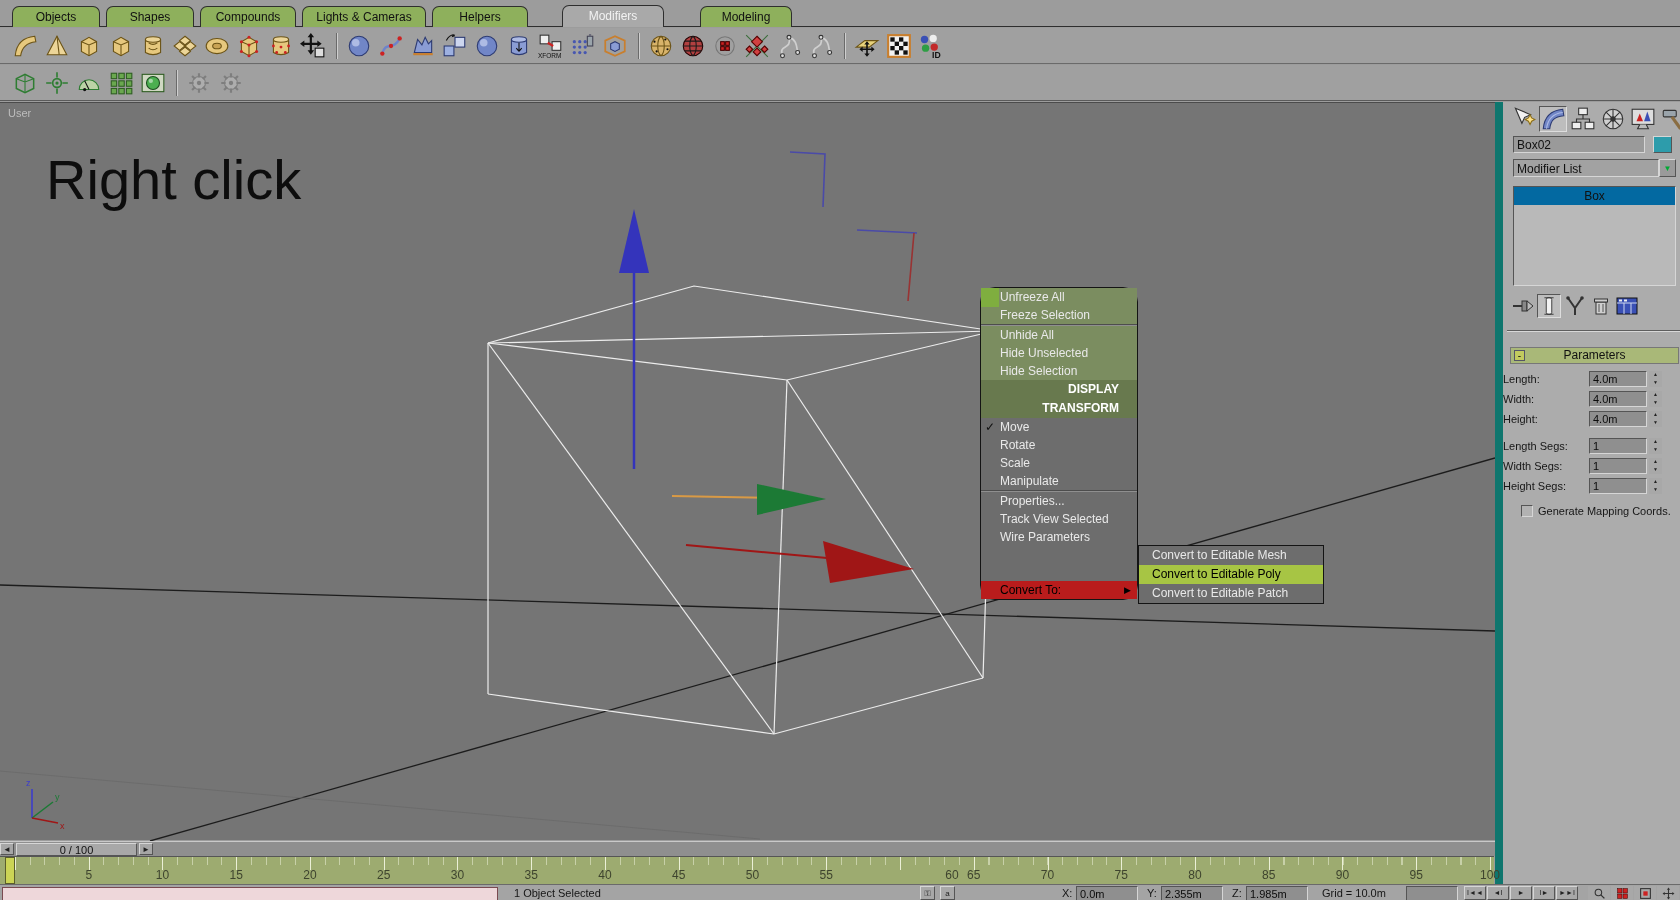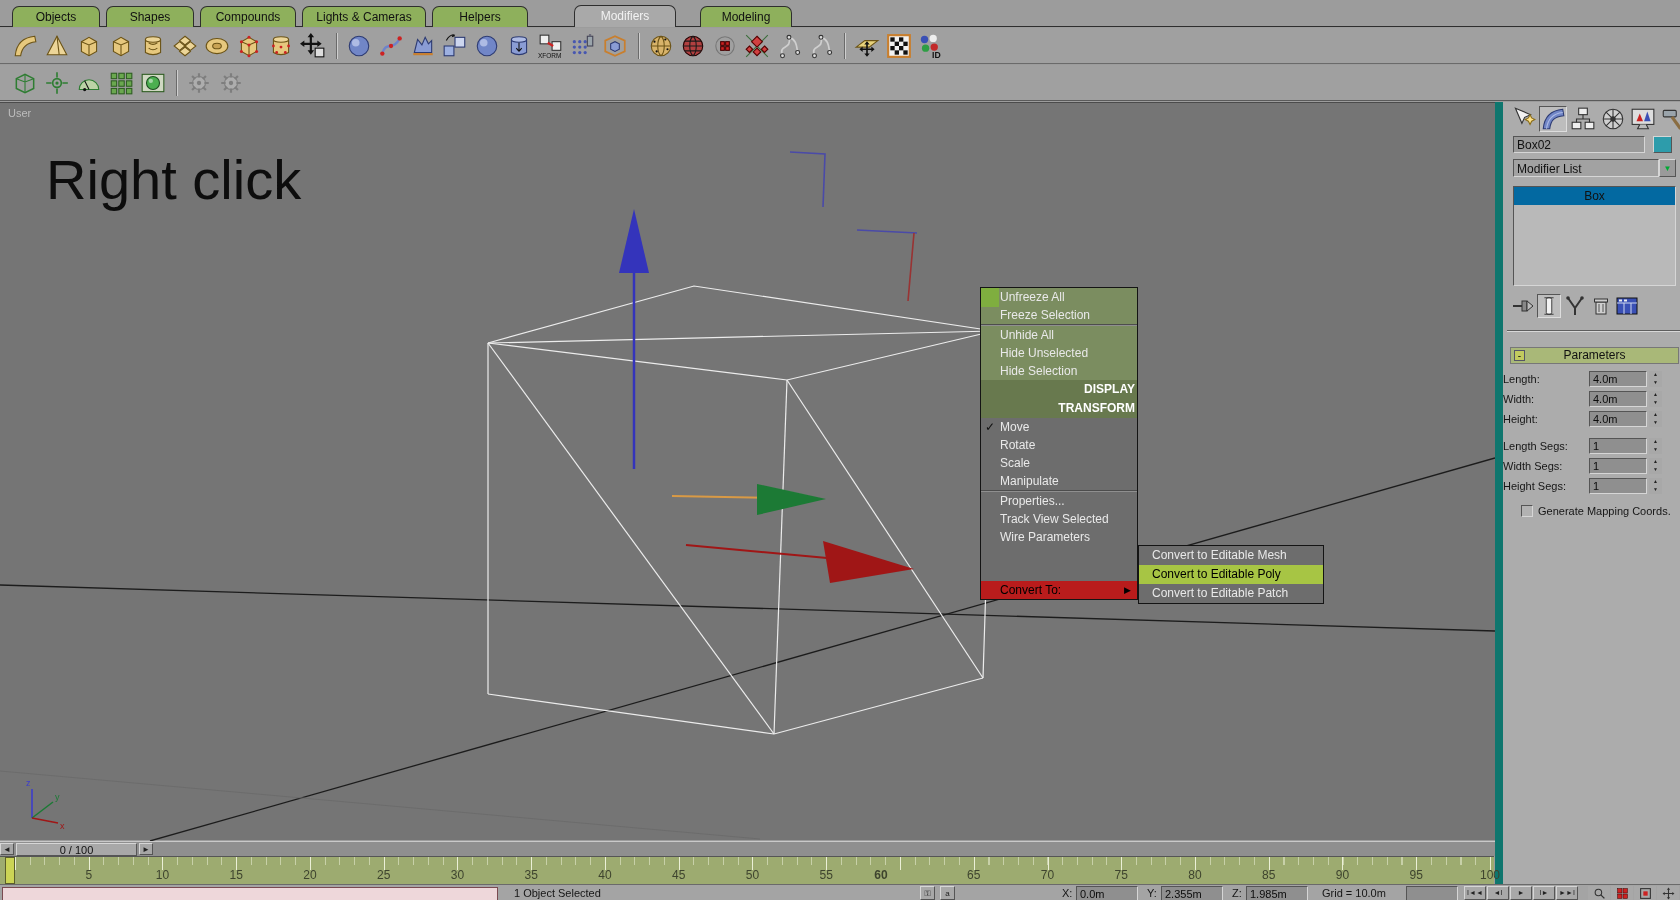--- a/index.html
+++ b/index.html
@@ -24,26 +24,26 @@
   .tb-sep { width:2px; height:26px; margin:0 6px; border-left:1px solid #6a6a6a; border-right:1px solid #cfcfcf; }
   .ic { width:26px; height:26px; }
 
   
   #viewport { position:absolute; left:0; top:102px; width:1495px; height:738px; background:#757575; border-top:1px solid #4b4b4b; }
   #vp-label { position:absolute; left:8px; top:4px; font-size:11px; color:#bdbdbd; }
   #annotation { position:absolute; left:46px; top:42px; color:#0d0d0d; font-size:56px; line-height:69px; letter-spacing:0; }
 
   
   .menu { position:absolute; width:158px; background:#6d6d6d; border:1px solid #141414; font-size:12px; color:#e9e9e9; z-index:10; }
-  #quadmenu { left:980px; top:287px; }
+  #quadmenu { left:980px; top:287px;border-radius:15px; }
   .mi { position:relative; height:18px; line-height:18px; padding-left:19px; white-space:nowrap; }
   .mi-olive { background:#7b8d60; }
   .mi-sep { height:2px; border-top:1px solid #4d4d4d; border-bottom:1px solid #8f8f8f; background:#6d6d6d; }
   .mi-sep.olive { background:#7b8d60; }
-  .mi-header { height:19px; line-height:19px; background:#68794e; color:#fff; font-weight:bold; text-align:right; padding-right:2px; }
+  .mi-header { height:19px; line-height:19px; background:#68794e; color:#fff; font-weight:bold; text-align:right; padding-right:18px; }
   .mi-chip { position:absolute; left:0; top:0; width:18px; height:19px; }
   .mi .check { position:absolute; left:4px; top:0; color:#111; font-size:12px; }
   .mi-highlight { background:#a7c544; color:#000; }
   .mi .subarrow { position:absolute; right:6px; top:0; font-size:9px; color:#000; }
   #submenu { left:1138px; top:545px; width:186px; }
   #submenu .mi { height:19px; line-height:19px; padding-left:13px; }
 
   
   #cmdpanel { position:absolute; left:1495px; top:102px; width:185px; height:782px; background:#acacac; border-left:8px solid #0f766e; font-size:11px; color:#1a1a1a; }
   #cmdtabs { position:absolute; left:6px; top:4px; display:flex; }
@@ -390,21 +390,21 @@
   </svg>
 
 <div id="app">
 
   <div id="tabbar">
     <div class="tab" style="left:12px;  width:88px">Objects</div>
     <div class="tab" style="left:106px; width:88px">Shapes</div>
     <div class="tab" style="left:200px; width:96px">Compounds</div>
     <div class="tab" style="left:302px; width:124px">Lights &amp; Cameras</div>
     <div class="tab" style="left:432px; width:96px">Helpers</div>
-    <div class="tab active" style="left:574px; width:102px">Modifiers</div>
+    <div class="tab active" style="left:562px; width:102px">Modifiers</div>
     <div class="tab" style="left:700px; width:92px">Modeling</div>
   </div>
 
   <div id="toolbar1">
       <span class="tb-btn">
         <svg class="ic" viewBox="0 0 24 24">
           <use href="#sym-wedge"></use>
         </svg>
       </span>
       <span class="tb-btn">
@@ -817,21 +817,21 @@
         <span class="tick-num" style="left: 162.5px;">10</span>
         <span class="tick-num" style="left: 236.25px;">15</span>
         <span class="tick-num" style="left: 310px;">20</span>
         <span class="tick-num" style="left: 383.75px;">25</span>
         <span class="tick-num" style="left: 457.5px;">30</span>
         <span class="tick-num" style="left: 531.25px;">35</span>
         <span class="tick-num" style="left: 605px;">40</span>
         <span class="tick-num" style="left: 678.75px;">45</span>
         <span class="tick-num" style="left: 752.5px;">50</span>
         <span class="tick-num" style="left: 826.25px;">55</span>
-        <span class="tick-num" style="left: 881px; font-weight: bold;">60</span>
+        <span class="tick-num" style="left: 952px;">60</span>
         <span class="tick-num" style="left: 973.75px;">65</span>
         <span class="tick-num" style="left: 1047.5px;">70</span>
         <span class="tick-num" style="left: 1121.25px;">75</span>
         <span class="tick-num" style="left: 1195px;">80</span>
         <span class="tick-num" style="left: 1268.75px;">85</span>
         <span class="tick-num" style="left: 1342.5px;">90</span>
         <span class="tick-num" style="left: 1416.25px;">95</span>
         <span class="tick-num" style="left: 1490px;">100</span>
       </div>
     <div id="tb-handle"></div>

